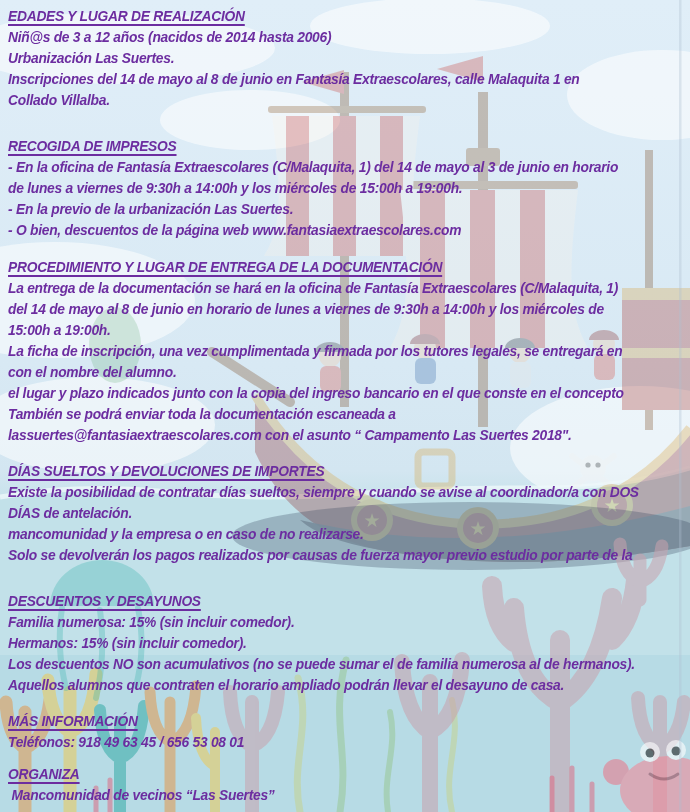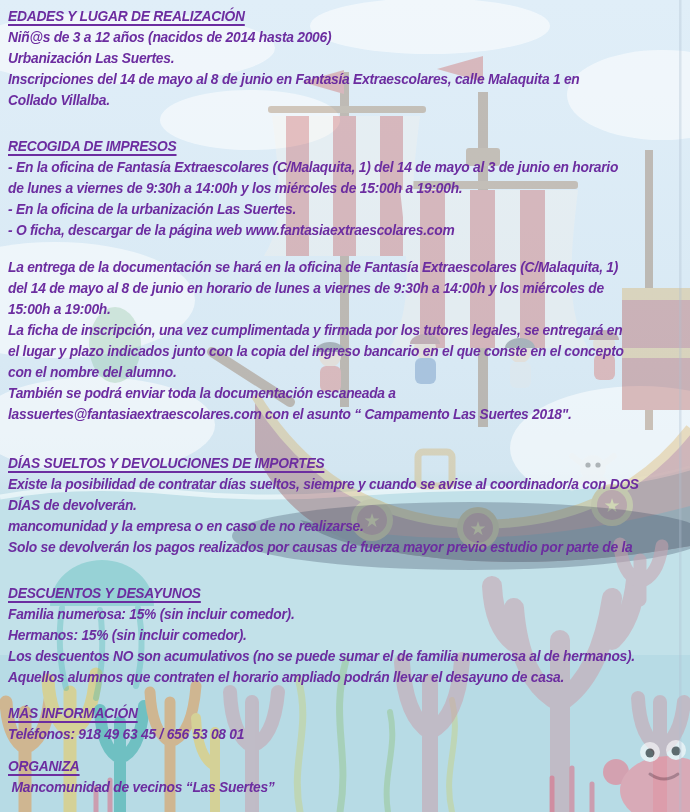--- a/index.html
+++ b/index.html
@@ -22,21 +22,21 @@
   .sec{margin:0;}
   .hd{
     text-decoration:underline;
     text-decoration-thickness:1.5px;
     text-underline-offset:3px;
     white-space:pre;
   }
   .ln{white-space:pre;}
   .mt15{margin-top:25px;}
   .mt16{margin-top:16px;}
-  .mt20{margin-top:28px;}
+  .mt20{margin-top:15px;}
   .mt23{margin-top:15px;}
   .mt11{margin-top:11px;}
 </style>
 </head>
 <body>
 
 <div class="page">
 
   <svg class="bg" viewBox="0 0 690 812" aria-hidden="true">
 
@@ -190,39 +190,40 @@
       <div class="ln">Niñ@s de 3 a 12 años (nacidos de 2014 hasta 2006)</div>
       <div class="ln">Urbanización Las Suertes.</div>
       <div class="ln">Inscripciones del 14 de mayo al 8 de junio en Fantasía Extraescolares, calle Malaquita 1 en</div>
       <div class="ln">Collado Villalba.</div>
     </section>
 
     <section class="sec mt15">
       <div class="hd">RECOGIDA DE IMPRESOS</div>
       <div class="ln">- En la oficina de Fantasía Extraescolares (C/Malaquita, 1) del 14 de mayo al 3 de junio en horario</div>
       <div class="ln">de lunes a viernes de 9:30h a 14:00h y los miércoles de 15:00h a 19:00h.</div>
-      <div class="ln">- En la oficina de la urbanización Las Suertes.</div>
-      <div class="ln">- O ficha, descargar de la página web www.fantasiaextraescolares.com</div>
+      <div class="ln">- En la previo de la urbanización Las Suertes.</div>
+      <div class="ln">- O bien, descuentos de la página web www.fantasiaextraescolares.com</div>
     </section>
 
     <section class="sec mt16">
+      <div class="hd">PROCEDIMIENTO Y LUGAR DE ENTREGA DE LA DOCUMENTACIÓN</div>
       <div class="ln">La entrega de la documentación se hará en la oficina de Fantasía Extraescolares (C/Malaquita, 1)</div>
       <div class="ln">del 14 de mayo al 8 de junio en horario de lunes a viernes de 9:30h a 14:00h y los miércoles de</div>
       <div class="ln">15:00h a 19:00h.</div>
       <div class="ln">La ficha de inscripción, una vez cumplimentada y firmada por los tutores legales, se entregará en</div>
+      <div class="ln">con el nombre del alumno.</div>
       <div class="ln">el lugar y plazo indicados junto con la copia del ingreso bancario en el que conste en el concepto</div>
-      <div class="ln">con el nombre del alumno.</div>
       <div class="ln">También se podrá enviar toda la documentación escaneada a</div>
       <div class="ln">lassuertes@fantasiaextraescolares.com con el asunto “ Campamento Las Suertes 2018".</div>
     </section>
 
     <section class="sec mt20">
       <div class="hd">DÍAS SUELTOS Y DEVOLUCIONES DE IMPORTES</div>
       <div class="ln">Existe la posibilidad de contratar días sueltos, siempre y cuando se avise al coordinador/a con DOS</div>
-      <div class="ln">DÍAS de devolverán.</div>
+      <div class="ln">DÍAS de antelación.</div>
       <div class="ln">mancomunidad y la empresa o en caso de no realizarse.</div>
       <div class="ln">Solo se devolverán los pagos realizados por causas de fuerza mayor previo estudio por parte de la</div>
     </section>
 
     <section class="sec mt15">
       <div class="hd">DESCUENTOS Y DESAYUNOS</div>
       <div class="ln">Familia numerosa: 15% (sin incluir comedor).</div>
       <div class="ln">Hermanos: 15% (sin incluir comedor).</div>
       <div class="ln">Los descuentos NO son acumulativos (no se puede sumar el de familia numerosa al de hermanos).</div>
       <div class="ln">Aquellos alumnos que contraten el horario ampliado podrán llevar el desayuno de casa.</div>

